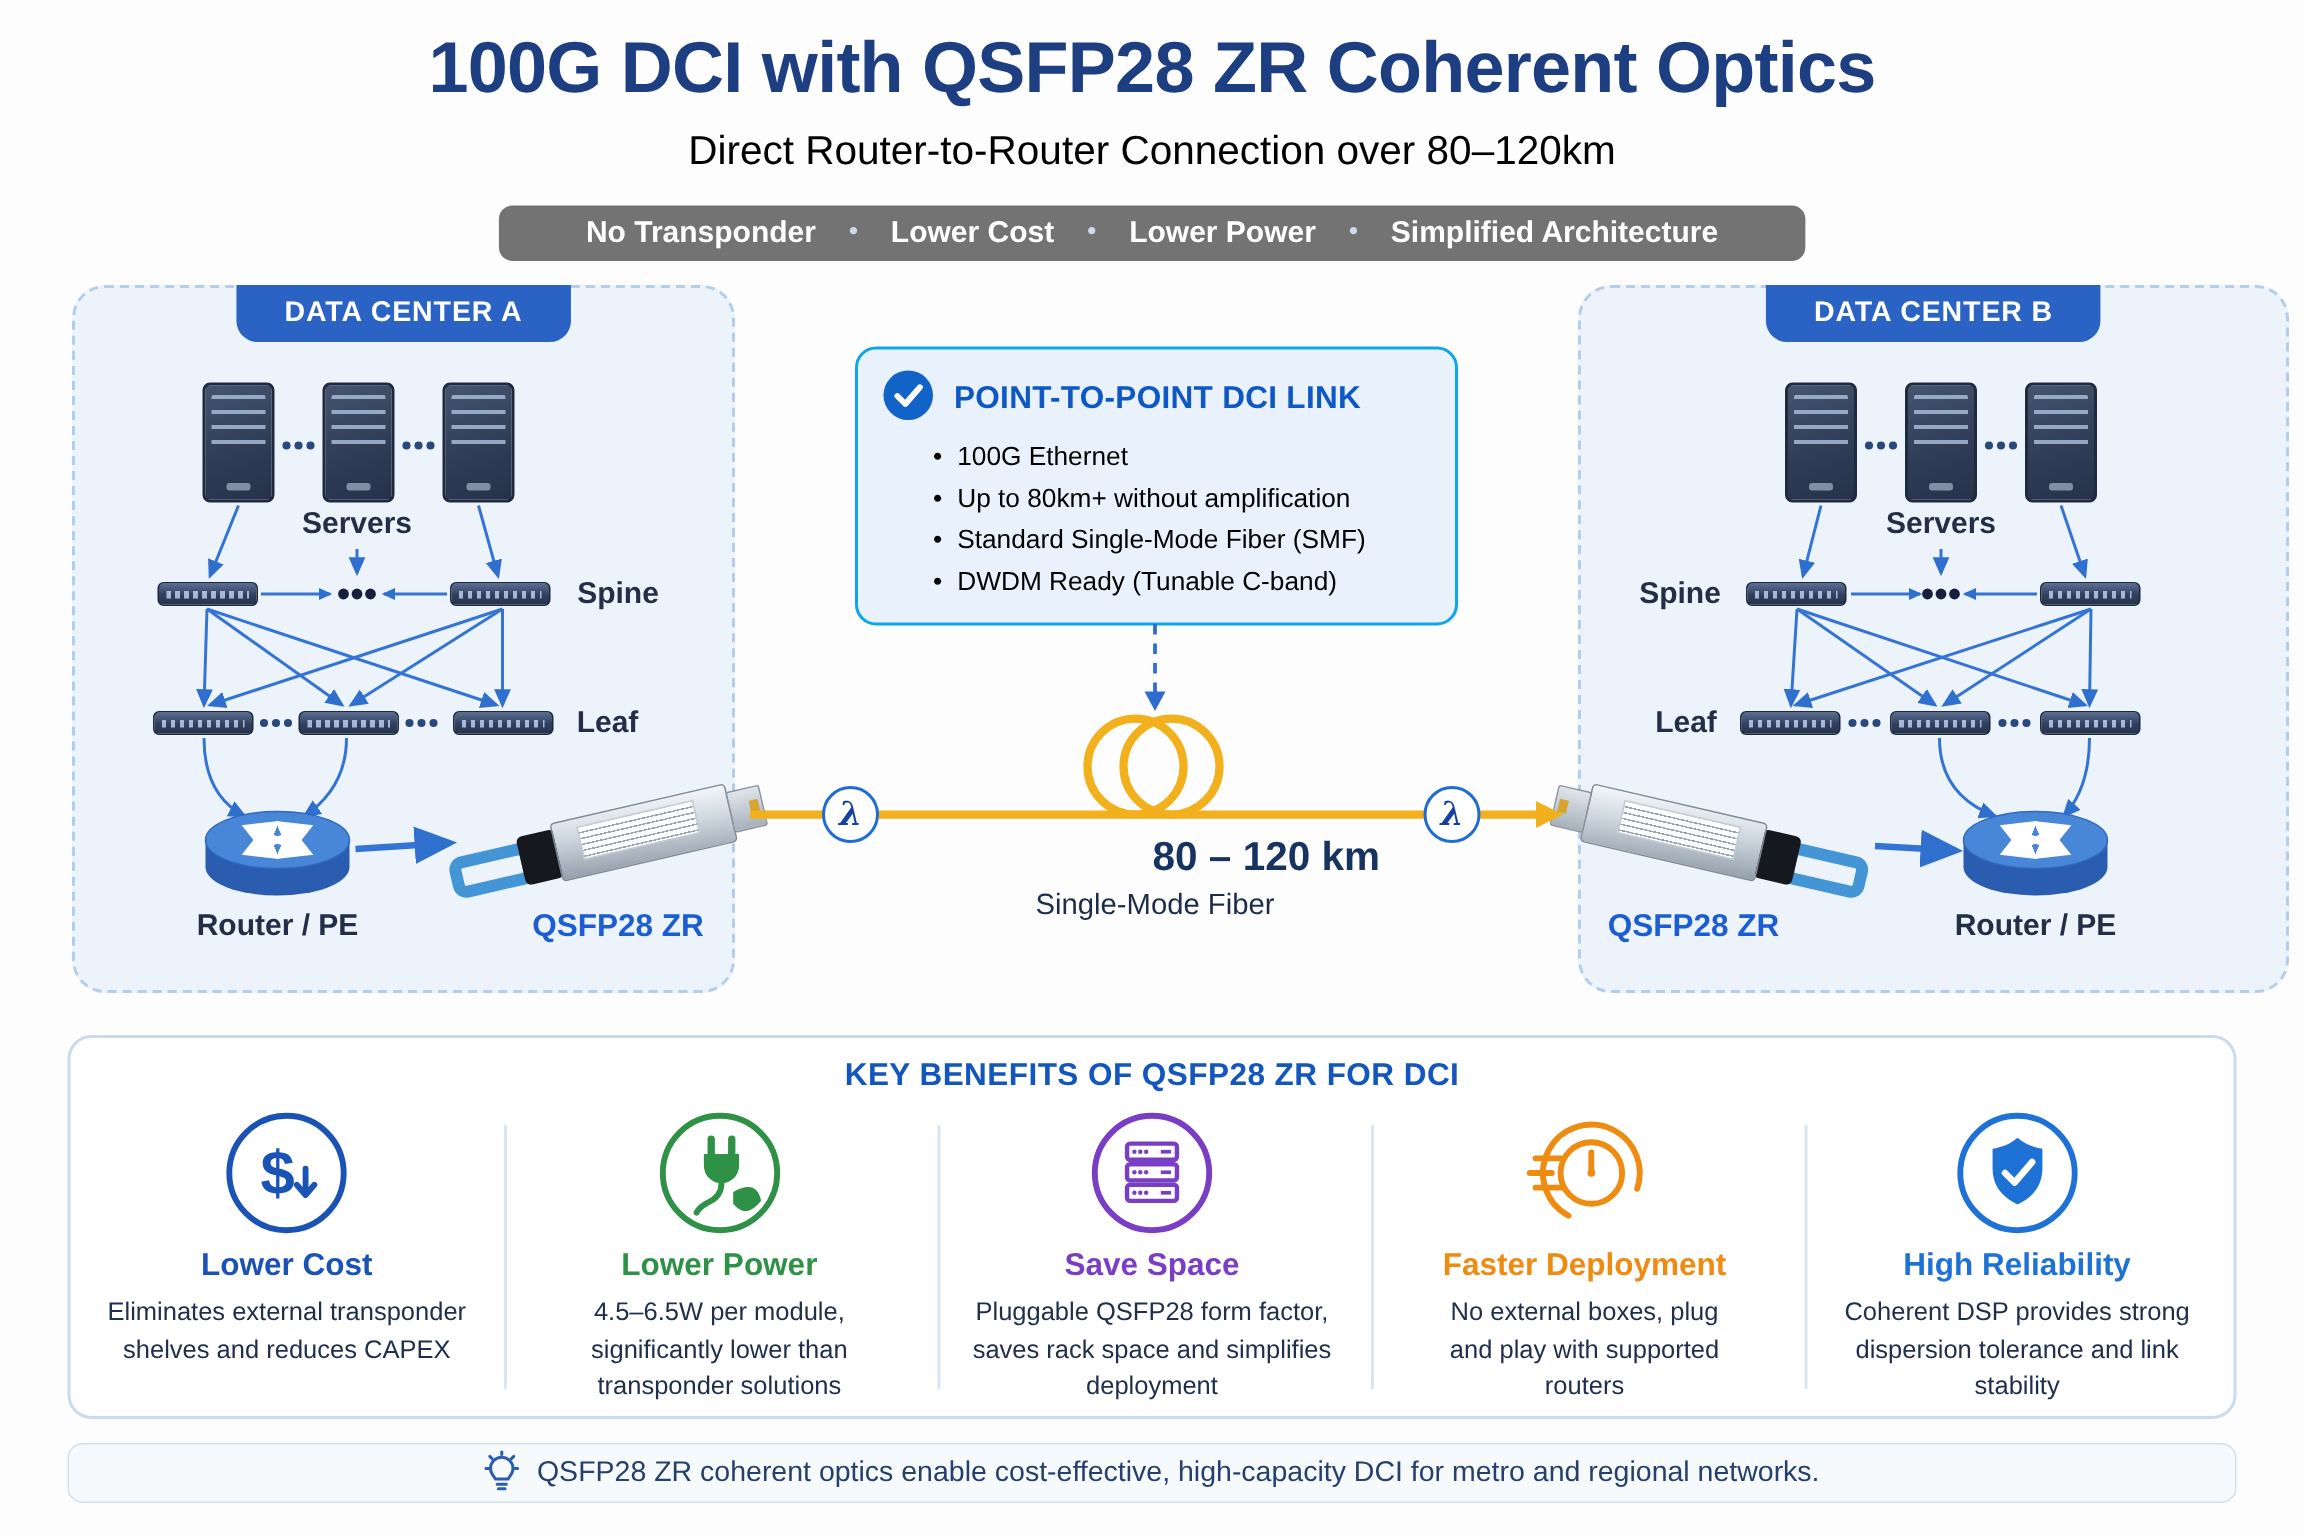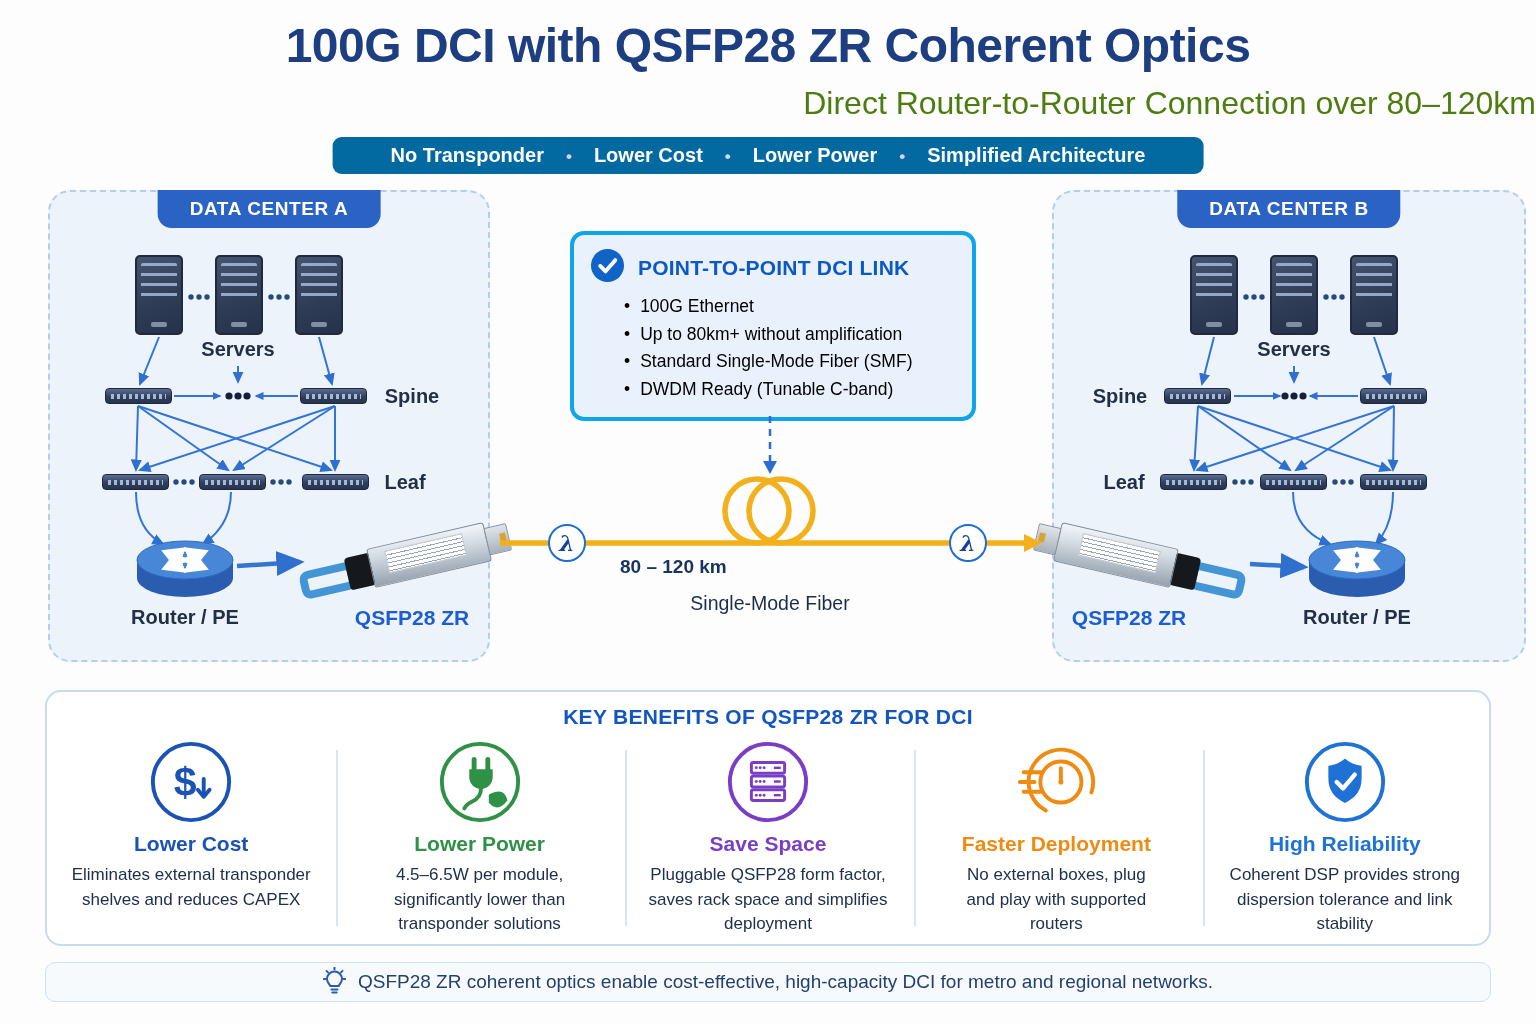--- a/index.html
+++ b/index.html
@@ -3,25 +3,25 @@
 <meta charset="utf-8">
 <style>
   html,body { margin:0; padding:0; background:#ffffff; }
   .canvas {
     position:relative; width:1536px; height:1024px; overflow:hidden;
     background:#fdfdfe; font-family:"Liberation Sans", sans-serif;
   }
   
   .title { position:absolute; left:0; right:0; top:18px; text-align:center;
     font-size:48px; font-weight:bold; color:#1d3e80; letter-spacing:-0.5px; }
-  .subtitle { position:absolute; left:0; right:0; top:85px; text-align:right;
-    font-size:32px; font-weight:500; color:#4d7c0f; }
+  .subtitle { position:absolute; left:0; right:0; top:85px; text-align:center;
+    font-size:27px; font-weight:500; color:#000000; }
   .banner { position:absolute; left:50%; transform:translateX(-50%); top:137px;
-    background:#0369a1; color:#fff; border-radius:9px; padding:7px 58px;
-    display:flex; align-items:flex-end; white-space:nowrap; }
+    background:#737373; color:#fff; border-radius:9px; padding:7px 58px;
+    display:flex; align-items:flex-start; white-space:nowrap; }
   .banner span { font-size:20px; font-weight:600; }
   .banner .dot { margin:0 22px; font-size:17px; color:#cdd9ef; }
   
   .dc-panel { position:absolute; top:190px; width:438px; height:468px;
     background:#edf3fa; border:2px dashed #b3cdea; border-radius:22px; z-index:1; }
   .panel-a { left:48px; } .panel-b { left:1052px;padding-left:32px; }
   .dc-badge { position:absolute; top:-2px; left:50%; transform:translateX(-50%);
     background:#2b63c5; color:#fff; font-size:19px; font-weight:bold;
     letter-spacing:0.6px; padding:8px 32px; border-radius:0 0 14px 14px; white-space:nowrap; }
   .mesh { position:absolute; left:0; top:0; width:438px; height:468px; overflow:visible; }
@@ -54,36 +54,36 @@
   .q-body { position:absolute; left:74px; top:5px; width:120px; height:40px;
     background:linear-gradient(185deg,#f4f7fa 0%,#ccd5de 45%,#94a0ac 100%);
     border:1px solid #7f8a96; border-radius:3px; box-sizing:border-box; }
   .q-sticker { position:absolute; left:16px; top:5px; width:78px; height:21px;
     border:1px solid #c5cbd2; background:repeating-linear-gradient(180deg,#ffffff 0 3px,#9aa6b1 3px 4px); }
   .q-nose { position:absolute; left:193px; top:11px; width:21px; height:26px;
     background:linear-gradient(180deg,#dfe5ea,#a7b1bb); border:1px solid #8a939e; border-radius:2px; }
   .q-nose::after { content:""; position:absolute; right:2px; top:8px; width:6px; height:9px; background:#d7a42e; }
   
   .link-box { position:absolute; left:570px; top:231px; width:398px; height:182px;
-    background:#e9f2fc; border:4px solid #0ea5e9; border-radius:14px; z-index:2; }
+    background:#e9f2fc; border:2px solid #0ea5e9; border-radius:14px; z-index:2; }
   .link-check { position:absolute; left:16px; top:13px; width:35px; height:35px; }
   .link-title { position:absolute; left:64px; top:21px; font-size:21px; font-weight:bold;
     color:#0d58c5; letter-spacing:0.2px; white-space:nowrap; }
   .link-bullets { position:absolute; left:50px; top:58px; margin:0; padding:0; list-style:none; }
   .link-bullets li { font-size:17.5px; color:#000000; line-height:27.5px; font-weight:500; }
   .link-bullets li::before { content:"•"; margin-right:10px; }
   .fiber-layer { position:absolute; left:0; top:0; width:1536px; height:1024px;
     z-index:4; pointer-events:none; }
   .lambda { position:absolute; top:524px; width:38px; height:38px; border-radius:50%;
     background:#fff; border:2.5px solid #1f6cd5; box-sizing:border-box; color:#15429e;
     display:flex; align-items:center; justify-content:center;
     font-family:"DejaVu Serif", serif; font-style:italic; font-weight:bold; font-size:22px; z-index:5; }
   .lambda-left { left:548px; } .lambda-right { left:949px; }
-  .fiber-distance { position:absolute; left:620px; width:300px; top:556px; text-align:left;
-    font-size:19px; font-weight:bold; color:#17335f; }
+  .fiber-distance { position:absolute; left:620px; width:300px; top:556px; text-align:right;
+    font-size:27px; font-weight:bold; color:#17335f; }
   .fiber-type { position:absolute; left:620px; width:300px; top:592px; text-align:center;
     font-size:19.5px; font-weight:400; color:#1d2d49; }
   
   .benefits { position:absolute; left:45px; top:690px; width:1446px; height:256px;
     background:#ffffff; border:2px solid #c9dbee; border-radius:16px; z-index:1; box-sizing:border-box; }
   .benefits-title { margin-top:13px; text-align:center; font-size:21px; font-weight:bold;
     color:#1256be; letter-spacing:0.3px; }
   .benefit-row { position:absolute; left:0; top:46px; width:100%; display:flex; }
   .benefit { width:20%; display:flex; flex-direction:column; align-items:center; color:var(--c); }
   .benefit-icon { width:88px; height:88px; }

